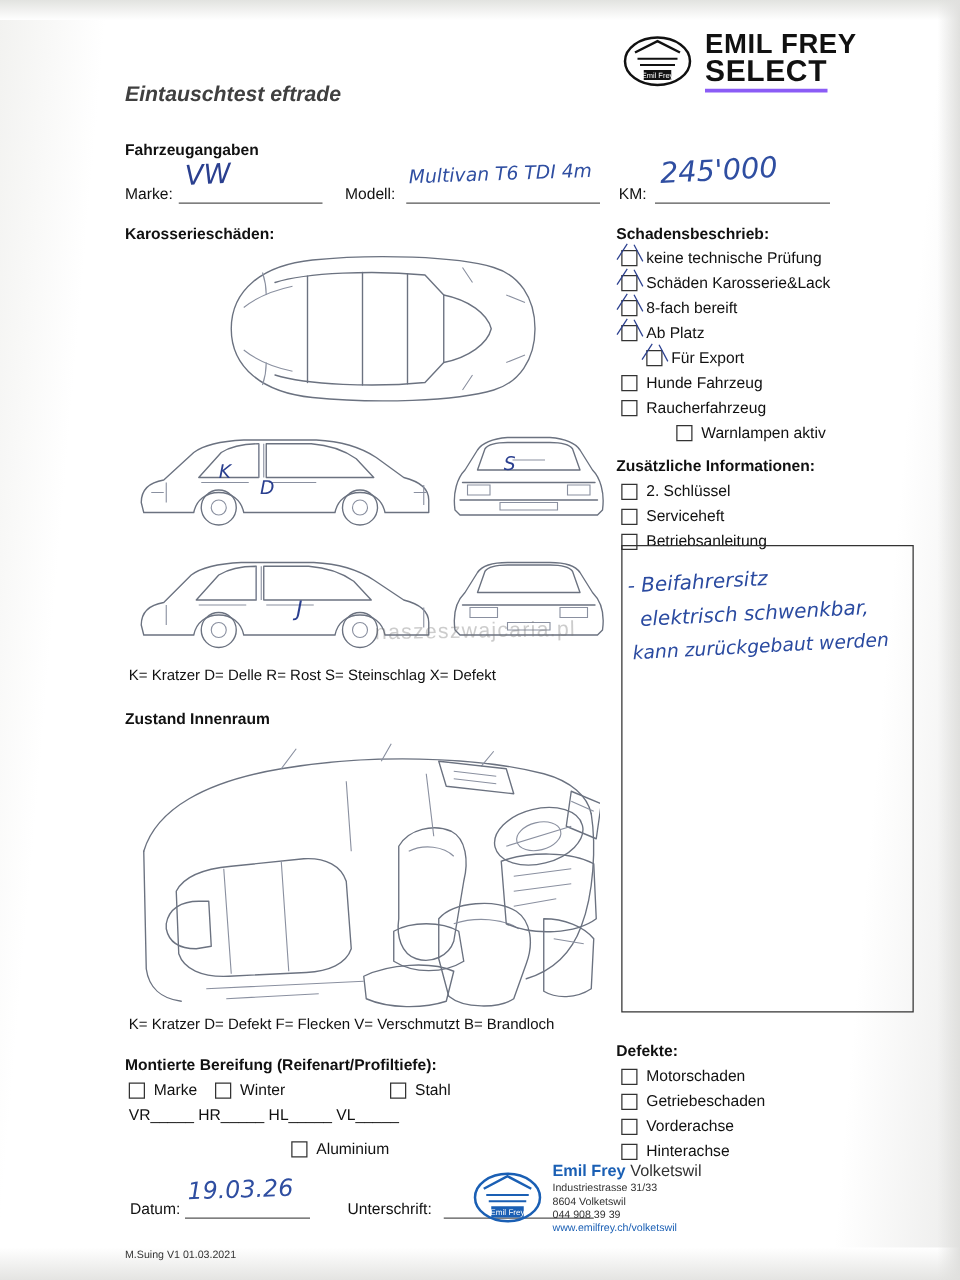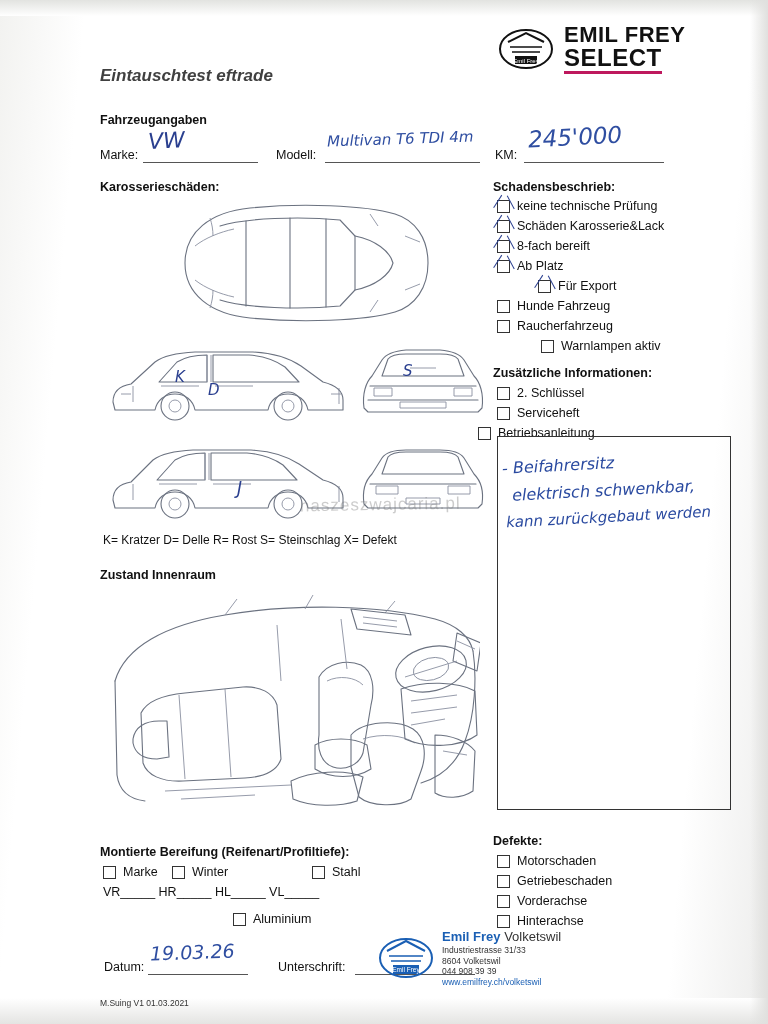--- a/index.html
+++ b/index.html
@@ -60,21 +60,21 @@
     font-size: 22px;
     font-weight: bold;
     letter-spacing: 0.5px;
     color: #111;
   }
   .brand-bottom {
     font-size: 24px;
     font-weight: bold;
     letter-spacing: 0.5px;
     color: #111;
-    border-bottom: 3px solid #be185d;
+    border-bottom: 3px solid #8b5cf6;
     padding-bottom: 1px;
     display: inline-block;
   }
 
   
   .doc-title {
     position: absolute;
     left: 100px; top: 66px;
     font-size: 17px;
     font-weight: bold;
@@ -384,40 +384,41 @@
       <path class="ln2" d="M338 166 L362 170"></path>
 
       <path class="ln" d="M186 196 C206 186 240 184 258 192 L252 216 C234 222 206 222 188 214 Z"></path>
 
       <path class="ln2" d="M60 206 L186 200 M76 214 L150 210"></path>
 
       <path class="ln2" d="M172 40 L176 96 M236 34 L242 84"></path>
     </svg>
   </div>
 
+  <div class="legend" style="left:103px; top:812px;">K= Kratzer D= Defekt F= Flecken V= Verschmutzt B= Brandloch</div>
 
   <div class="sec-head" style="left:493px; top:180px;">Schadensbeschrieb:</div>
 
   <div class="ck-row" style="left:497px; top:199px;">
     <span class="ck checked"></span>
     <span>keine technische Prüfung</span>
   </div>
   <div class="ck-row" style="left:497px; top:219px;">
     <span class="ck checked"></span>
     <span>Schäden Karosserie&amp;Lack</span>
   </div>
   <div class="ck-row" style="left:497px; top:239px;">
     <span class="ck checked"></span>
     <span>8-fach bereift</span>
   </div>
   <div class="ck-row" style="left:497px; top:259px;">
     <span class="ck checked"></span>
     <span>Ab Platz</span>
   </div>
-  <div class="ck-row" style="left:518px; top:279px;padding-left:20px;">
+  <div class="ck-row" style="left:497px; top:279px;padding-left:20px;">
     <span class="ck checked"></span>
     <span>Für Export</span>
   </div>
   <div class="ck-row" style="left:497px; top:299px;">
     <span class="ck"></span>
     <span>Hunde Fahrzeug</span>
   </div>
   <div class="ck-row" style="left:497px; top:319px;">
     <span class="ck"></span>
     <span>Raucherfahrzeug</span>
@@ -429,21 +430,21 @@
 
   <div class="sec-head" style="left:493px; top:366px;">Zusätzliche Informationen:</div>
   <div class="ck-row" style="left:497px; top:386px;">
     <span class="ck"></span>
     <span>2. Schlüssel</span>
   </div>
   <div class="ck-row" style="left:497px; top:406px;text-align:right;">
     <span class="ck"></span>
     <span>Serviceheft</span>
   </div>
-  <div class="ck-row" style="left:478px; top:426px;">
+  <div class="ck-row" style="left:497px; top:426px;">
     <span class="ck"></span>
     <span>Betriebsanleitung</span>
   </div>
 
   <div class="notebox"></div>
   <div class="note-line" style="left:502px; top:456px; font-size:16px; transform:rotate(-3deg);">- Beifahrersitz</div>
   <div class="note-line" style="left:512px; top:481px; font-size:16px; transform:rotate(-3deg);">elektrisch schwenkbar,</div>
   <div class="note-line" style="left:506px; top:508px; font-size:15px; transform:rotate(-3deg);">kann zurückgebaut werden</div>
 
   <div class="sec-head" style="left:100px; top:845px;">Montierte Bereifung (Reifenart/Profiltiefe):</div>

